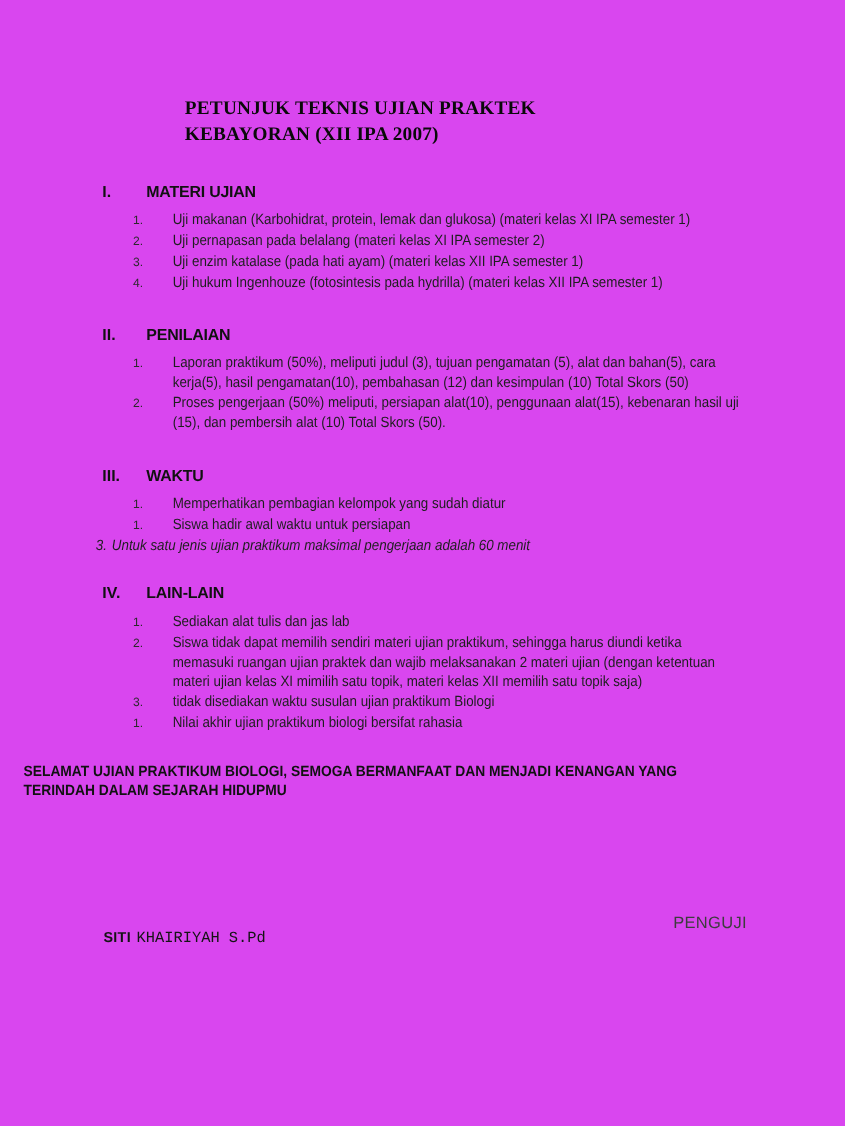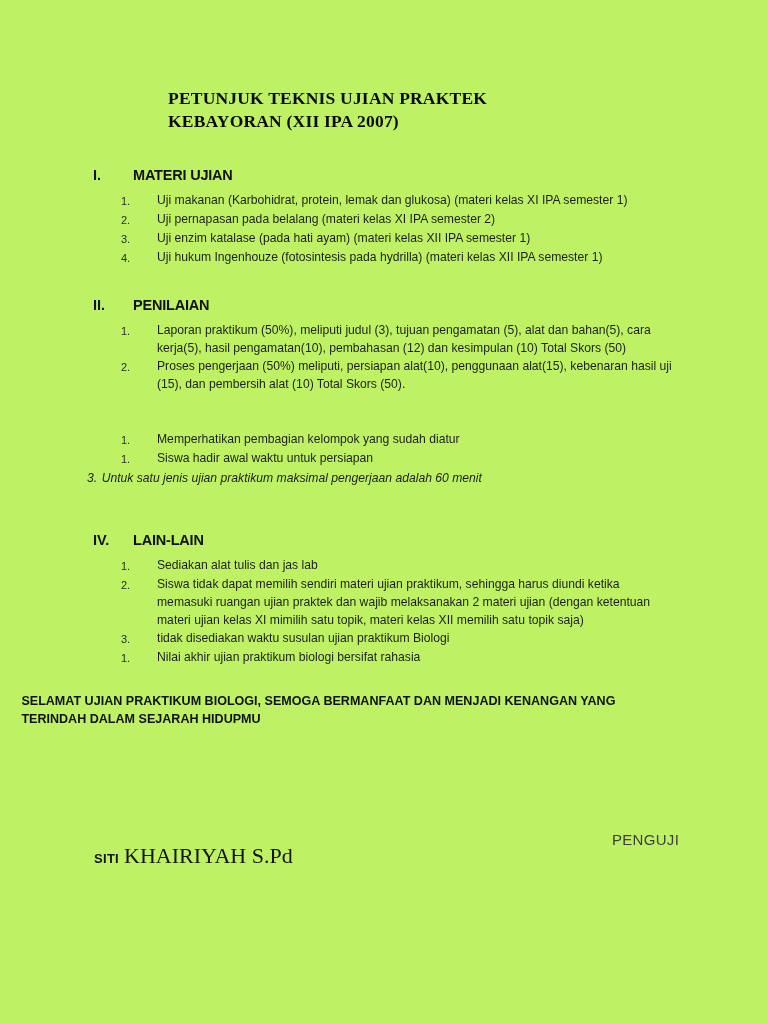--- a/index.html
+++ b/index.html
@@ -3,21 +3,21 @@
 <meta charset="utf-8">
 <style>
   html, body { margin: 0; padding: 0; }
   body {
     width: 768px; height: 1024px;
     background: #ffffff;
     overflow: hidden;
     font-family: "Liberation Sans", sans-serif;
     color: #1e1e1e;
   }
-  .page { position: absolute; left: 0; top: 0; width: 768px; height: 1024px; background: #bef264; }
+  .page { position: absolute; left: 0; top: 0; width: 768px; height: 1024px; background: #d946ef; }
 
   
   .doc-title {
     position: absolute; left: 168px; top: 87px;
     font-family: "Liberation Serif", serif;
     font-weight: bold; font-size: 17.5px; line-height: 22.5px;
     color: #0a0a0a; letter-spacing: 0.2px; white-space: nowrap;
   }
 
   
@@ -62,22 +62,22 @@
   }
   .examiner-name {
     position: absolute; left: 94px; top: 843px;
     color: #141414; white-space: nowrap;
   }
   .examiner-name .lead {
     font-family: "Liberation Sans", sans-serif;
     font-weight: bold; font-size: 13px; letter-spacing: 0.3px; text-align: right;
   }
   .examiner-name .rest {
-    font-family: Liberation Serif, serif;
-    font-size: 22px; margin-left: 5px;
+    font-family: Liberation Mono, monospace;
+    font-size: 14px; margin-left: 5px;
   }
 </style>
 </head>
 <body>
 
 <div class="page">
 
   <div class="doc-title">
     <div>PETUNJUK TEKNIS UJIAN PRAKTEK</div>
     <div>KEBAYORAN (XII IPA 2007)</div>
@@ -119,20 +119,24 @@
         <span class="txt">Laporan praktikum (50%), meliputi judul (3), tujuan pengamatan (5), alat dan bahan(5), cara kerja(5), hasil pengamatan(10), pembahasan (12) dan kesimpulan (10) Total Skors (50)</span>
       </div>
       <div class="item">
         <span class="num">2.</span>
         <span class="txt">Proses pengerjaan (50%) meliputi, persiapan alat(10), penggunaan alat(15), kebenaran hasil uji (15), dan pembersih alat (10) Total Skors (50).</span>
       </div>
     </div>
   </section>
 
   <section class="sec" style="top:424px">
+    <div class="sec-head">
+      <span class="numeral">III.</span>
+      <span class="sec-title">WAKTU</span>
+    </div>
     <div class="items">
       <div class="item">
         <span class="num">1.</span>
         <span class="txt">Memperhatikan pembagian kelompok yang sudah diatur</span>
       </div>
       <div class="item">
         <span class="num">1.</span>
         <span class="txt">Siswa hadir awal waktu untuk persiapan</span>
       </div>
       <div class="item plain" style="margin-left:-34px">

